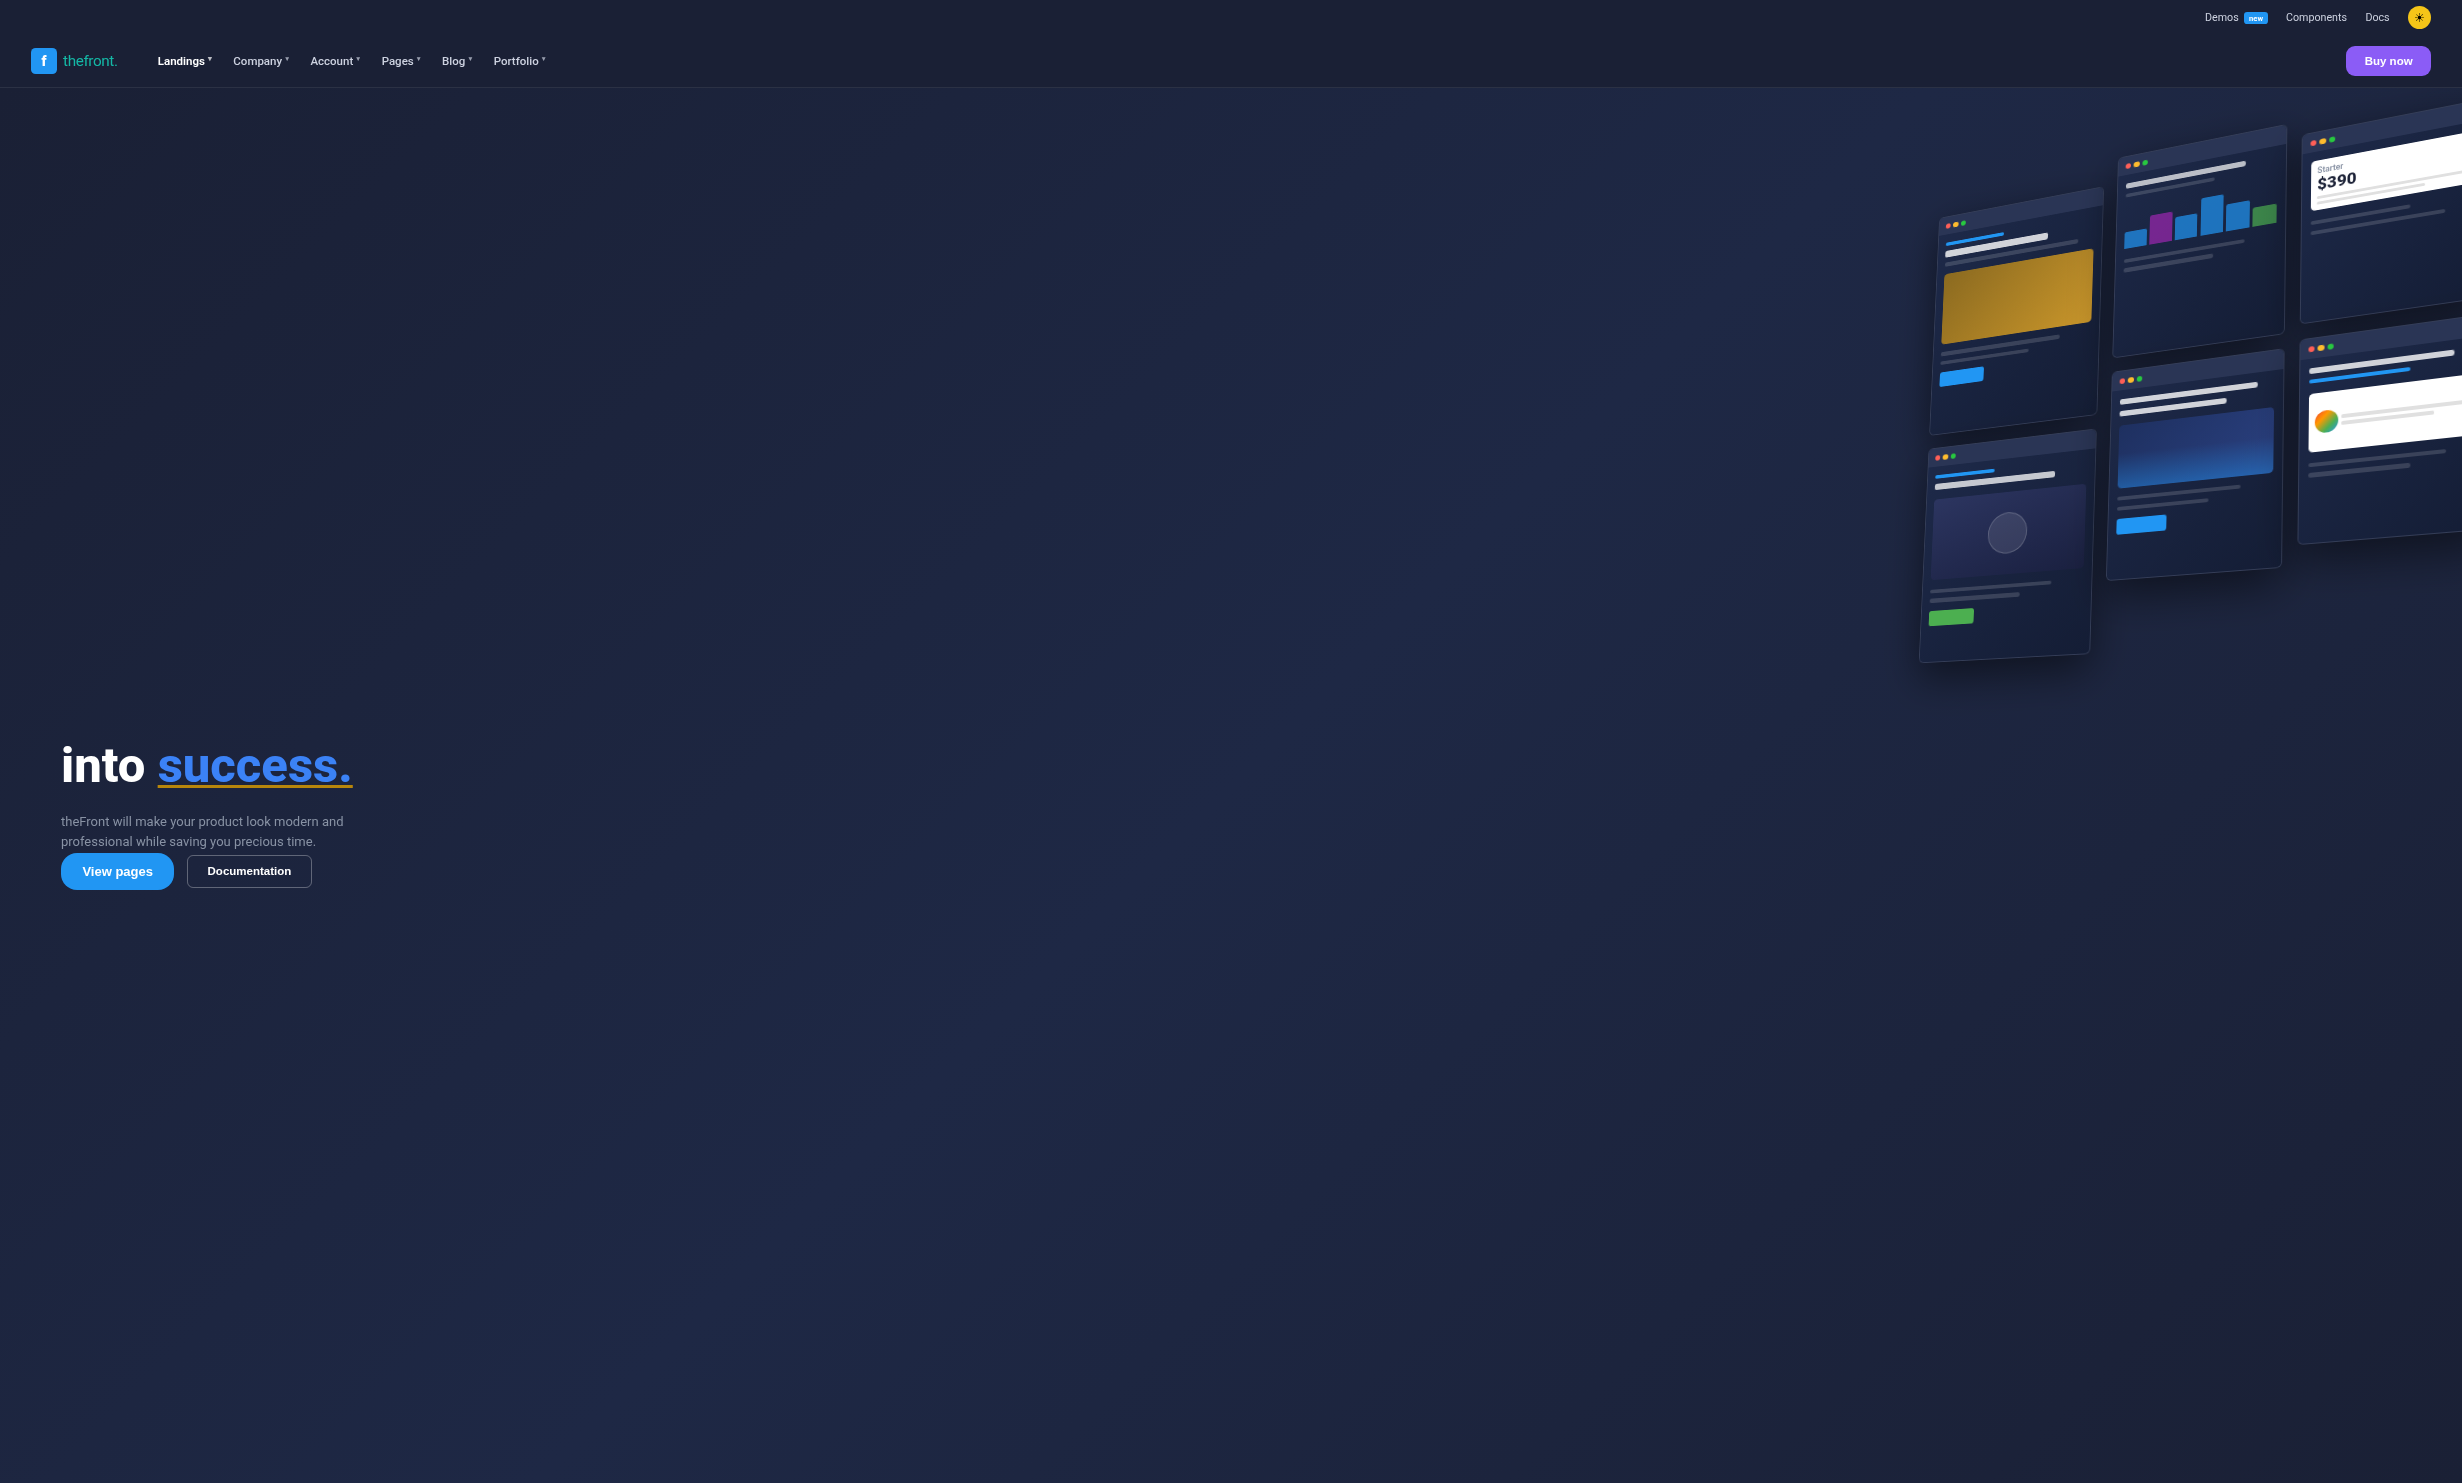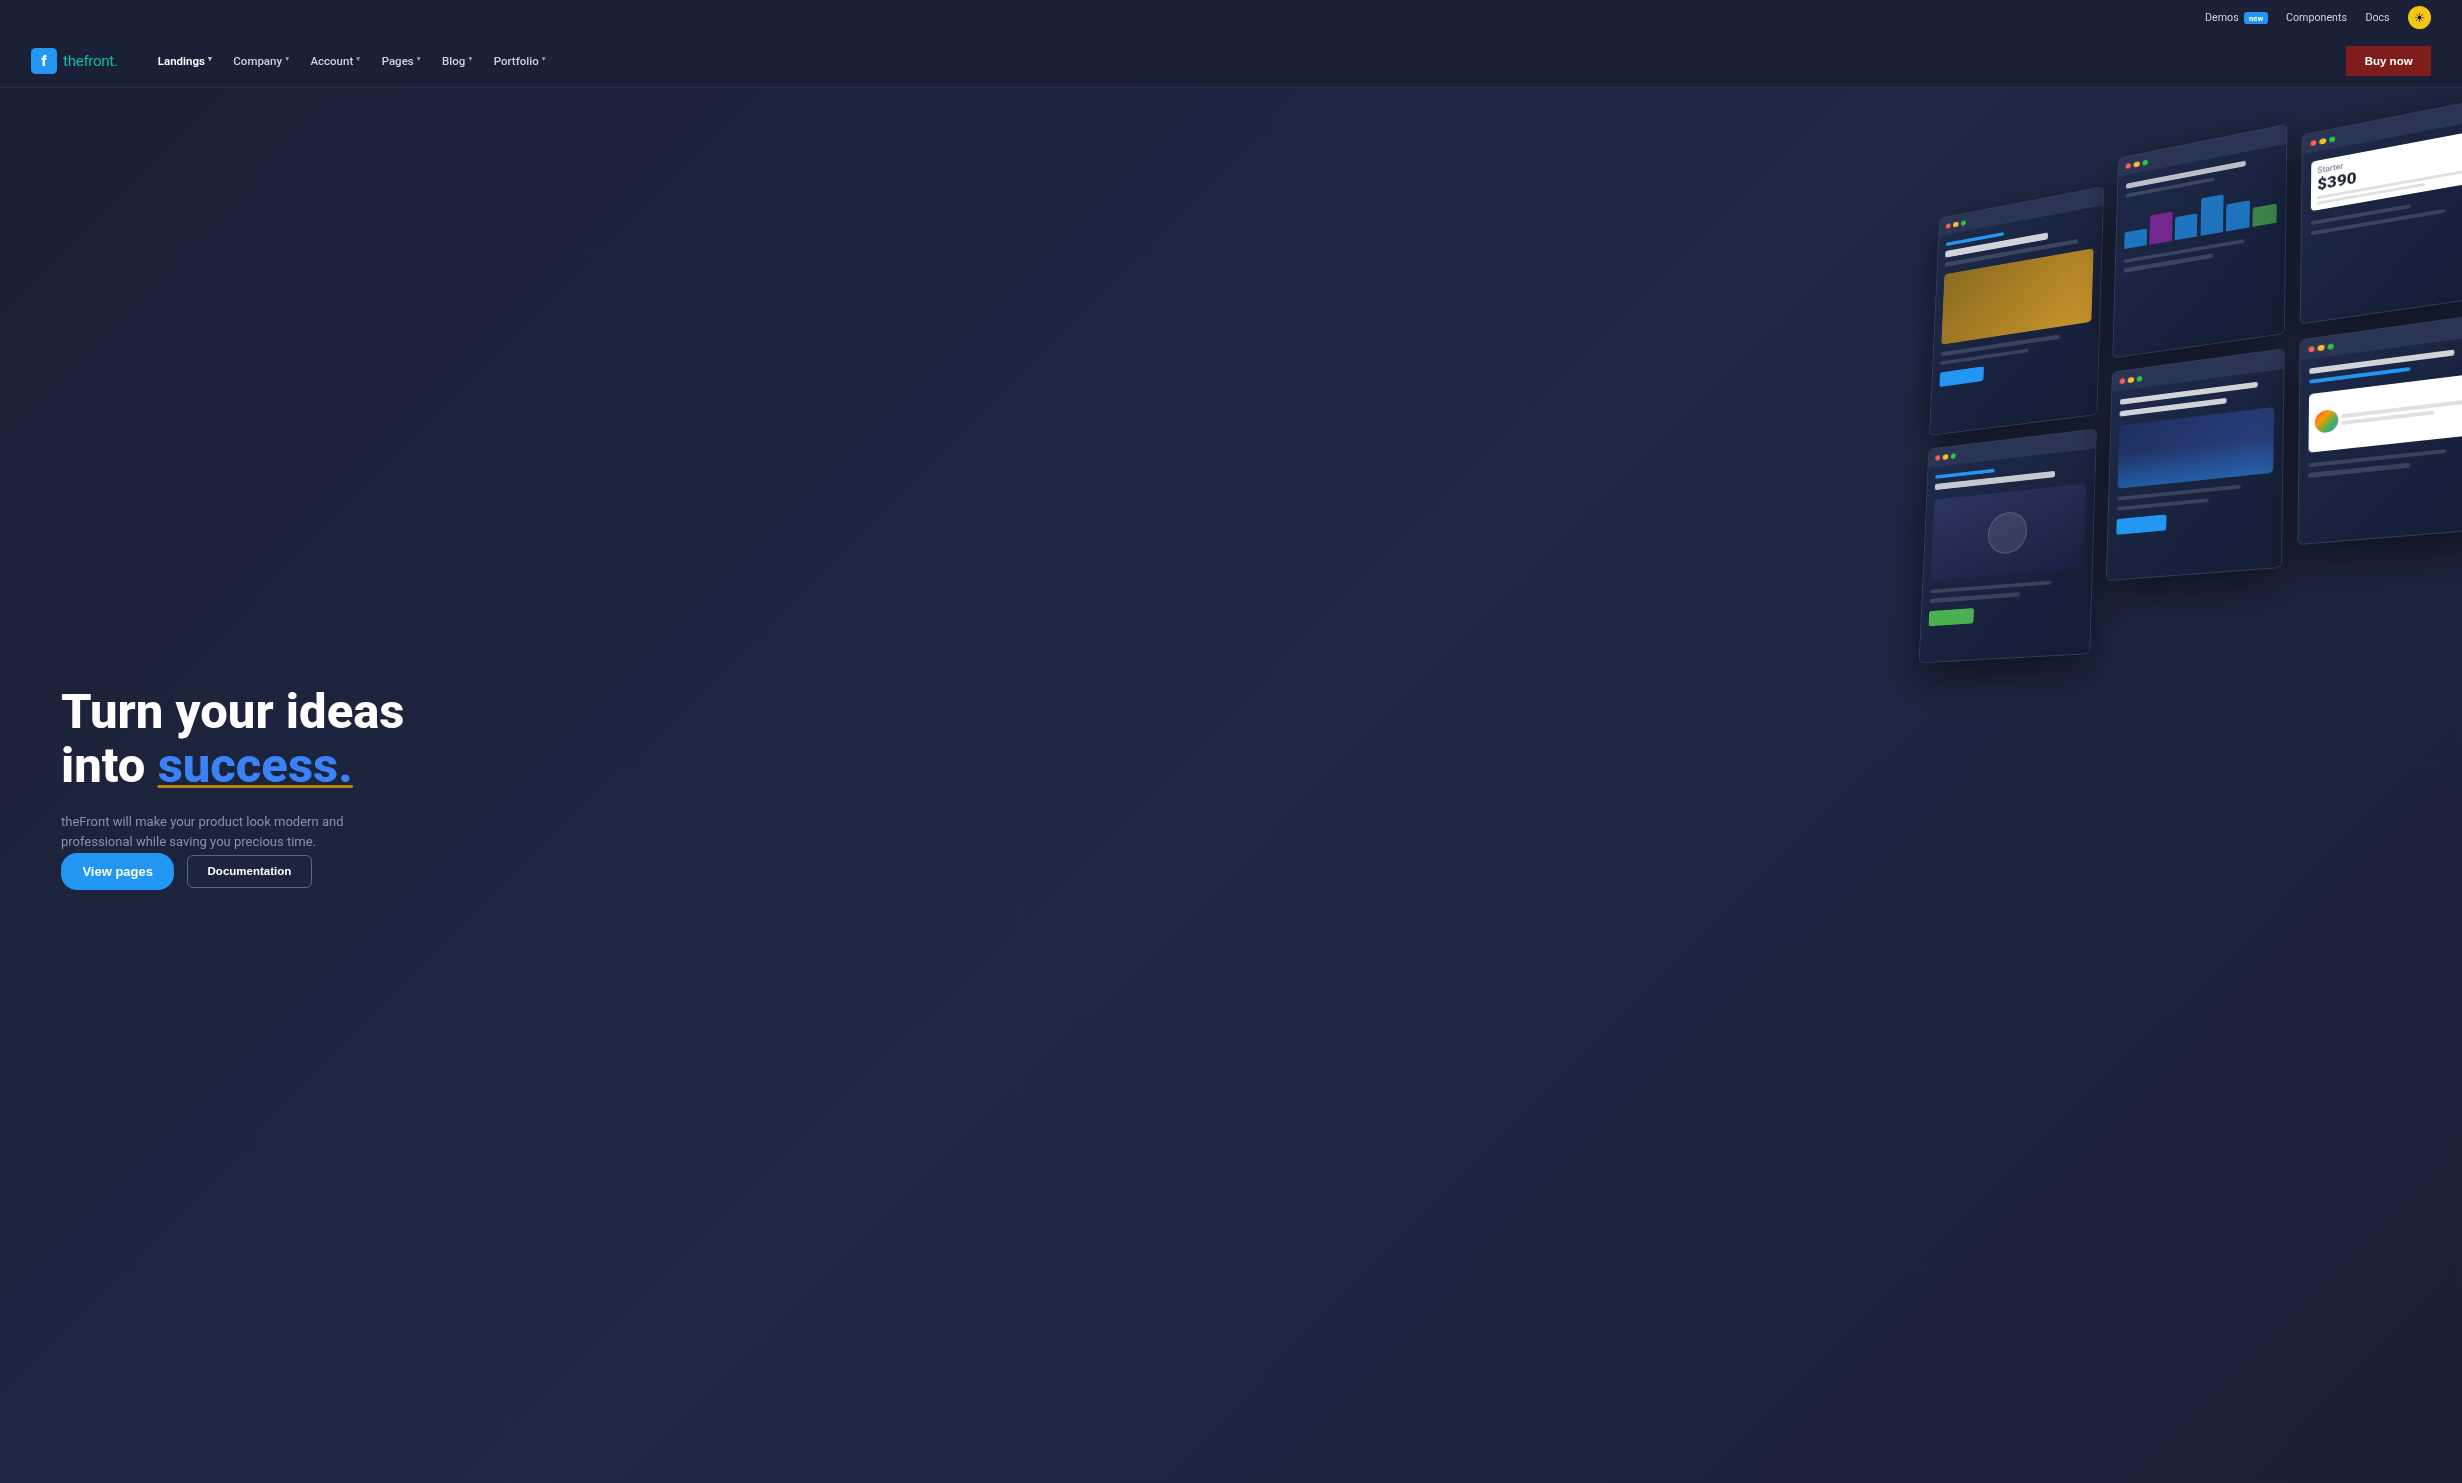--- a/index.html
+++ b/index.html
@@ -110,25 +110,25 @@
       font-size: 7.6px;
       opacity: 0.7;
     }
 
     .nav-right {
       display: flex;
       align-items: center;
       gap: 9.2px;
     }
     .btn-buy {
-      background: #7f1d1d;
+      background: #8b5cf6;
       color: #fff;
       border: none;
       padding: 9.2px 18.4px;
-      border-radius: 1px;
+      border-radius: 9px;
       font-size: 11.5px;
       font-weight: 600;
       cursor: pointer;
       transition: background 0.2s;
     }
 
     
     .hero {
       display: flex;
       align-items: center;
@@ -381,21 +381,21 @@
   </div>
 
   <div class="nav-right">
     <button class="btn-buy">Buy now</button>
   </div>
 </nav>
 
 <section class="hero">
   <div class="hero-content">
     <h1 class="hero-title">
-      <span>Turn your ideas</span><br>
+      <br>
       <span>into </span><span class="hero-title-accent">success.</span>
     </h1>
     <p class="hero-subtitle">theFront will make your product look modern and professional while saving you precious time.</p>
     <div class="hero-buttons">
       <button class="btn-primary">View pages</button>
       <button class="btn-secondary">Documentation</button>
     </div>
   </div>
 
   <div class="hero-visuals">

